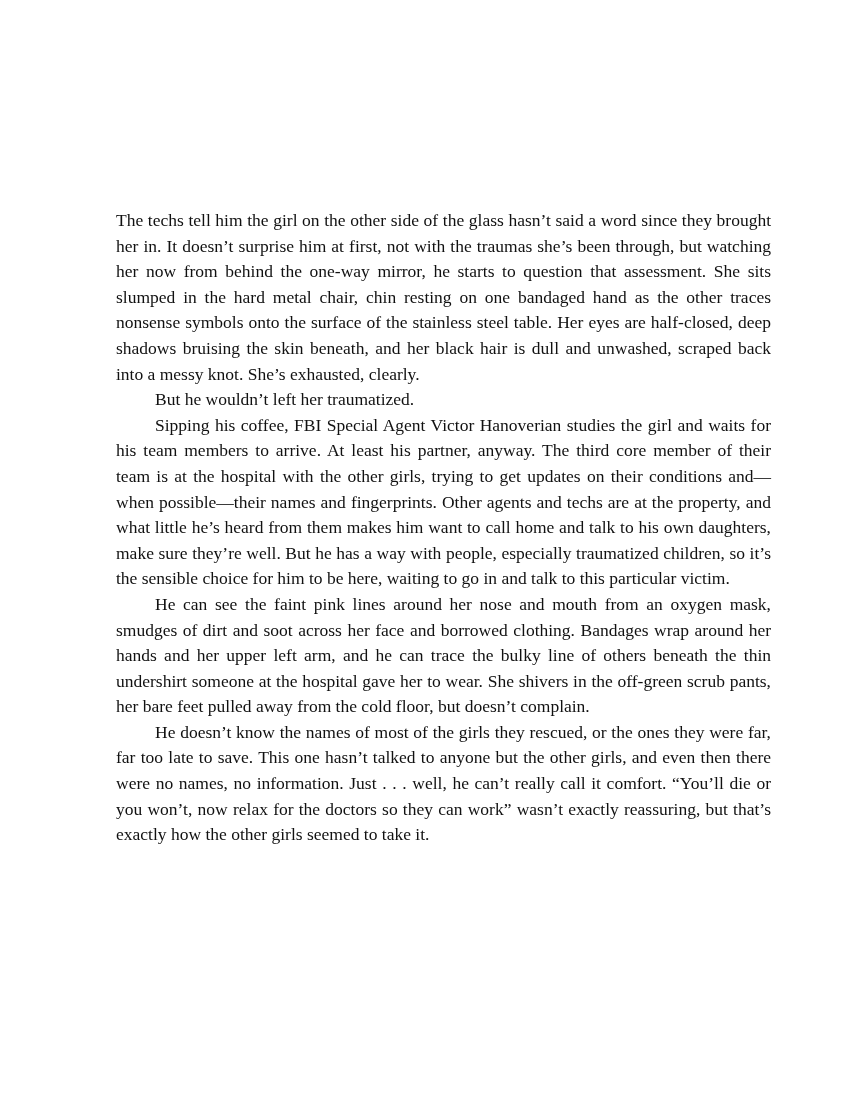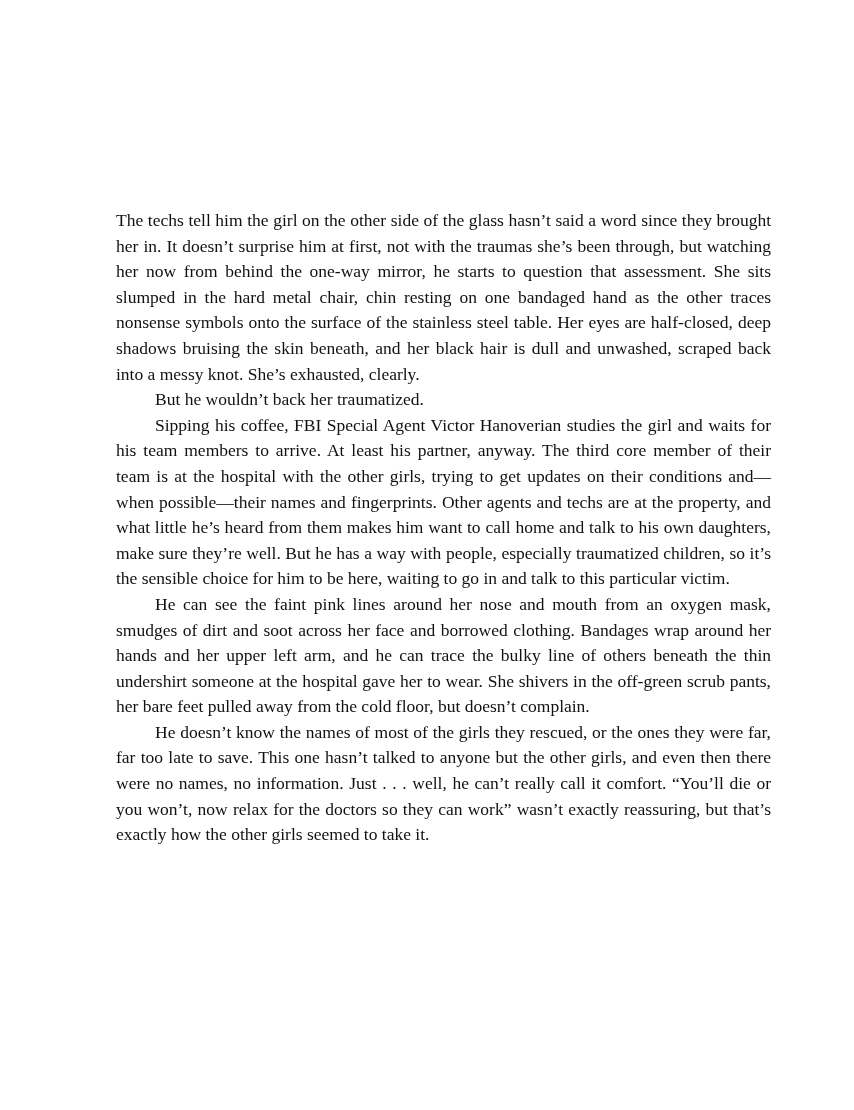--- a/index.html
+++ b/index.html
@@ -32,17 +32,17 @@
   }
   .page p.indent {
     text-indent: 39px;
   }
 </style>
 </head>
 <body>
 
 <div class="page">
   <p class="noindent">The techs tell him the girl on the other side of the glass hasn’t said a word since they brought her in. It doesn’t surprise him at first, not with the traumas she’s been through, but watching her now from behind the one-way mirror, he starts to question that assessment. She sits slumped in the hard metal chair, chin resting on one bandaged hand as the other traces nonsense symbols onto the surface of the stainless steel table. Her eyes are half-closed, deep shadows bruising the skin beneath, and her black hair is dull and unwashed, scraped back into a messy knot. She’s exhausted, clearly.</p>
-  <p class="indent">But he wouldn’t back her traumatized.</p>
+  <p class="indent">But he wouldn’t left her traumatized.</p>
   <p class="indent">Sipping his coffee, FBI Special Agent Victor Hanoverian studies the girl and waits for his team members to arrive. At least his partner, anyway. The third core member of their team is at the hospital with the other girls, trying to get updates on their conditions and—when possible—their names and fingerprints. Other agents and techs are at the property, and what little he’s heard from them makes him want to call home and talk to his own daughters, make sure they’re well. But he has a way with people, especially traumatized children, so it’s the sensible choice for him to be here, waiting to go in and talk to this particular victim.</p>
   <p class="indent">He can see the faint pink lines around her nose and mouth from an oxygen mask, smudges of dirt and soot across her face and borrowed clothing. Bandages wrap around her hands and her upper left arm, and he can trace the bulky line of others beneath the thin undershirt someone at the hospital gave her to wear. She shivers in the off-green scrub pants, her bare feet pulled away from the cold floor, but doesn’t complain.</p>
   <p class="indent">He doesn’t know the names of most of the girls they rescued, or the ones they were far, far too late to save. This one hasn’t talked to anyone but the other girls, and even then there were no names, no information. Just . . . well, he can’t really call it comfort. “You’ll die or you won’t, now relax for the doctors so they can work” wasn’t exactly reassuring, but that’s exactly how the other girls seemed to take it.</p>
 </div>
 
 </body></html>

